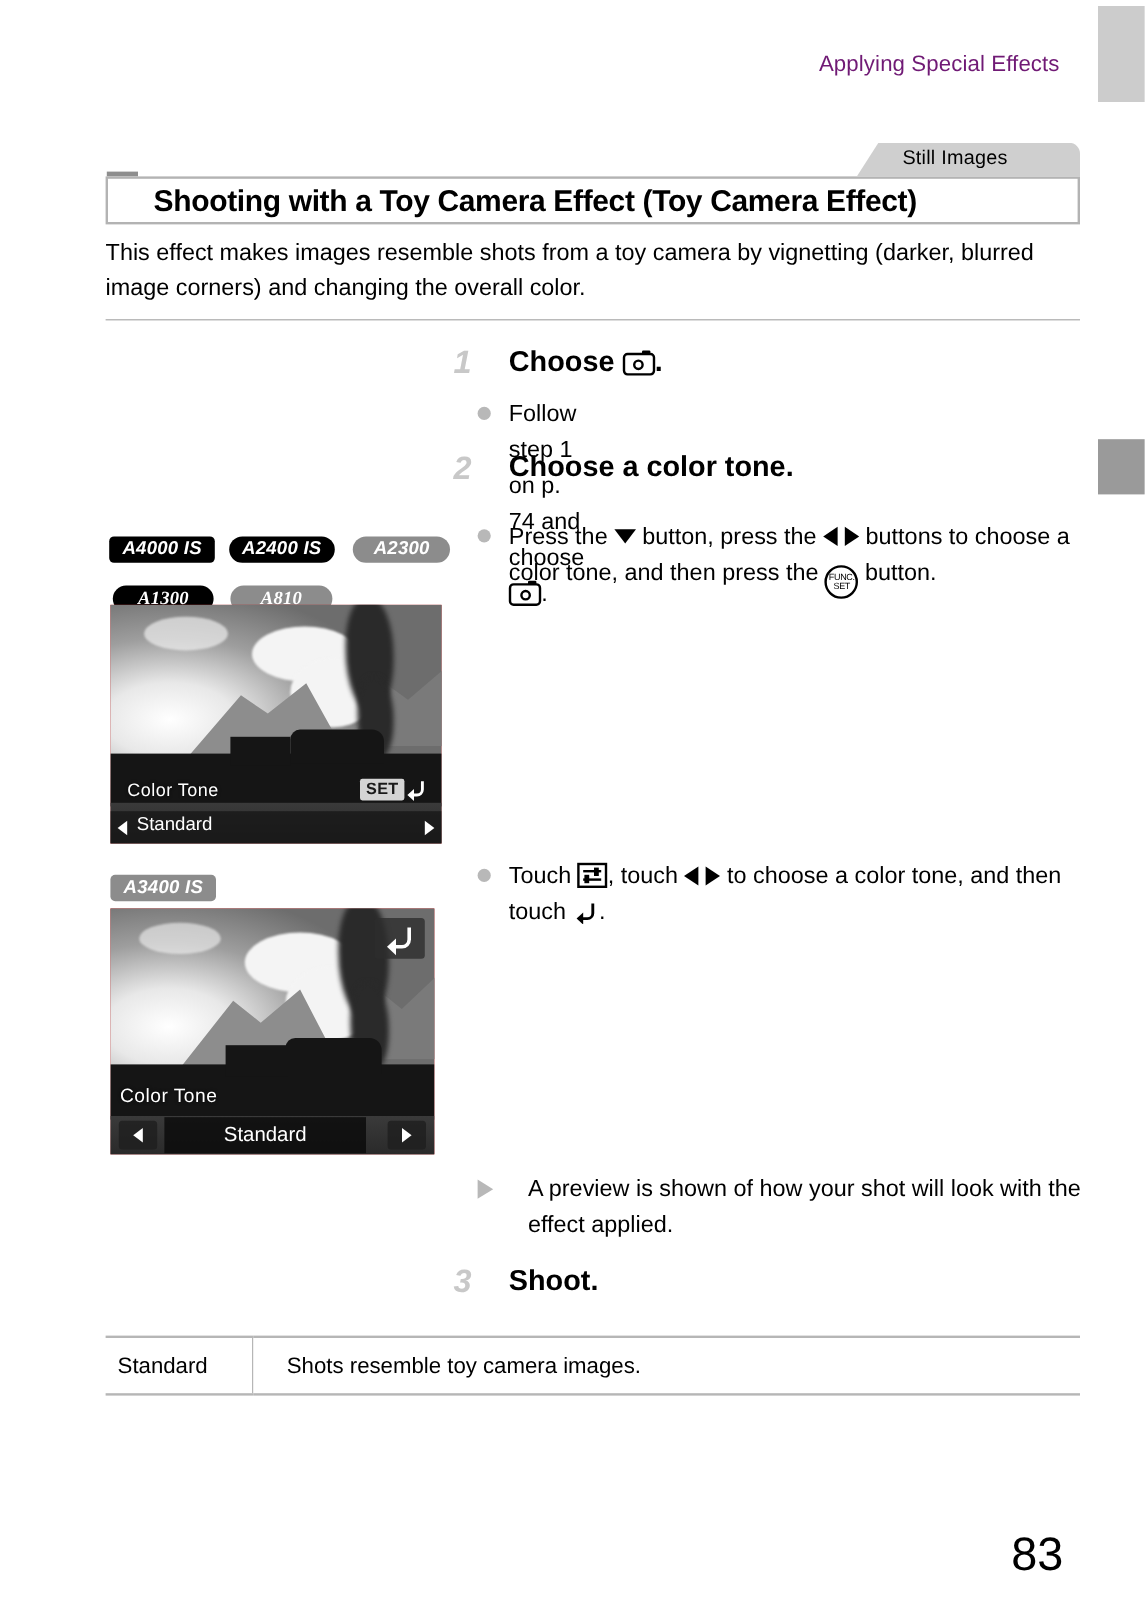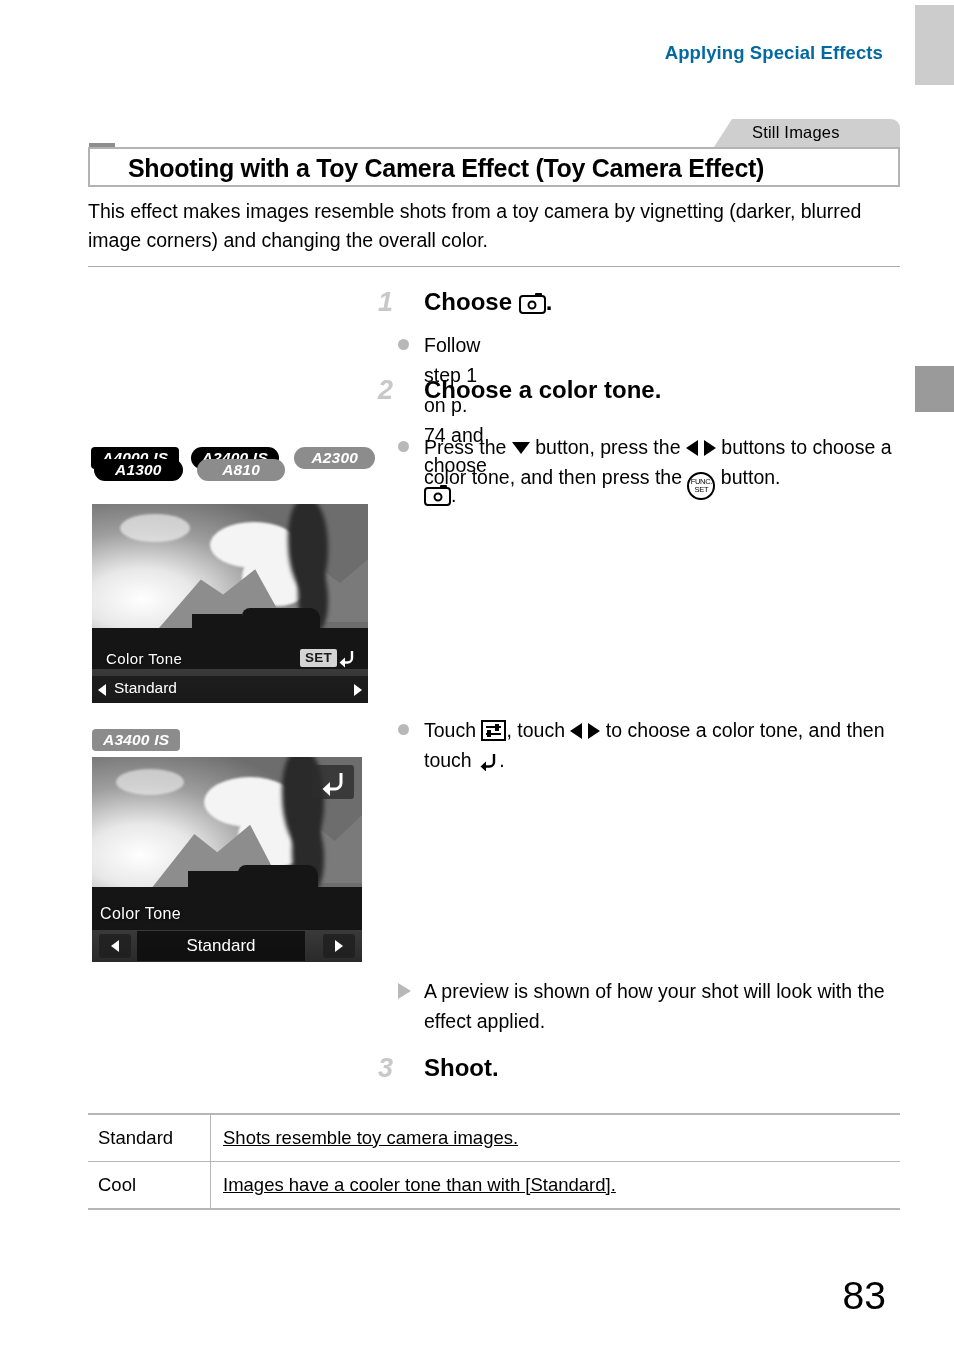--- a/index.html
+++ b/index.html
@@ -15,23 +15,23 @@
     color: #000000;
     overflow: hidden;
   }
 
   
   .page-header {
     position: absolute;
     top: 42px;
     right: 71px;
     font-size: 18.5px;
-    font-weight: bold;
+    font-weight: normal;
     letter-spacing: 0.1px;
-    color: #0369a1;
+    color: #701a75;
   }
   .edge-tab-top {
     position: absolute;
     top: 5px;
     right: 0px;
     width: 39px;
     height: 80px;
     background: #cccccc;
   }
   .edge-tab-mid {
@@ -419,21 +419,21 @@
     padding: 12px 0 12px 10px;
     border-top: 1px solid #b6b6b6;
     vertical-align: middle;
   }
   .tbl tr:first-child td { border-top: 2px solid #b6b6b6; }
   .tbl tr:last-child td  { border-bottom: 2px solid #b6b6b6; }
   .tbl td.key {
     width: 112px;
     border-right: 1px solid #b6b6b6;
   }
-  .tbl td.val { padding-left: 12px; text-decoration: underline; }
+  .tbl td.val { padding-left: 28px; }
 
   .page-no {
     position: absolute;
     right: 68px;
     bottom: 27px;
     font-size: 39px;
     font-weight: normal;
   }
 </style>
 </head>
@@ -501,34 +501,34 @@
       <svg width="22" height="20" viewBox="0 0 22 20">
           <path d="M17 3 L17 11 A4.5 4.5 0 0 1 12.5 15.5 L5 15.5" stroke="#000" stroke-width="2.4" fill="none"></path>
           <path d="M9 10.5 L3.5 15.5 L9 20.5 Z" fill="#000"></path>
         </svg>
     </span><span>.</span>
   </div>
 </div>
 
 <div class="bullet-row" style="top:976px; width:500px;">
   <div class="bullet-tri"></div>
-  <div class="bullet-text" style="width:474px;">A preview is shown of how your shot will look with the effect applied.</div>
+  <div class="bullet-text" style="width:474px;margin-left:16px;">A preview is shown of how your shot will look with the effect applied.</div>
 </div>
 
 <div class="step" style="top:1053px;">
   <div class="step-num">3</div>
   <div class="step-title">Shoot.</div>
 </div>
 
 <div class="badge-row" style="left:91px; top:447px;">
   <span class="badge sq">A4000 IS</span>
   <span class="badge pill" style="margin-left:7px;">A2400 IS</span>
   <span class="badge gray" style="margin-left:11px; padding-left:17px; padding-right:17px;">A2300</span>
 </div>
-<div class="badge-row" style="left:94px; top:459px;">
+<div class="badge-row" style="left:94px; top:488px;font-family:Liberation Serif, serif;">
   <span class="badge pill" style="padding-left:21px; padding-right:21px;">A1300</span>
   <span class="badge gray" style="margin-left:10px; padding-left:25px; padding-right:25px;">A810</span>
 </div>
 
 <div class="lcd" style="left:92px; top:504px; width:276px; height:199px;">
   <div class="sky"></div>
   <div class="cloud" style="left:118px; top:18px; width:88px; height:46px;"></div>
   <div class="cloud" style="left:150px; top:44px; width:72px; height:58px;"></div>
   <div class="cloud" style="left:28px; top:10px; width:70px; height:28px; opacity:.65;"></div>
   <div class="mountain" style="left:48px; top:62px; width:160px; height:84px; clip-path:polygon(0 100%, 38% 16%, 52% 34%, 72% 4%, 100% 100%); background:#8d8d8d;"></div>
@@ -591,20 +591,16 @@
     <div class="tri-r" style="right:12px; top:6px;"></div>
   </div>
 </div>
 
 <table class="tbl">
   <tbody>
       <tr>
     <td class="key">Standard</td>
     <td class="val">Shots resemble toy camera images.</td>
   </tr>
-  <tr>
-    <td class="key">Cool</td>
-    <td class="val">Images have a cooler tone than with [Standard].</td>
-  </tr>
 </tbody>
   </table>
 
 <div class="page-no">83</div>
 
 </body></html>

